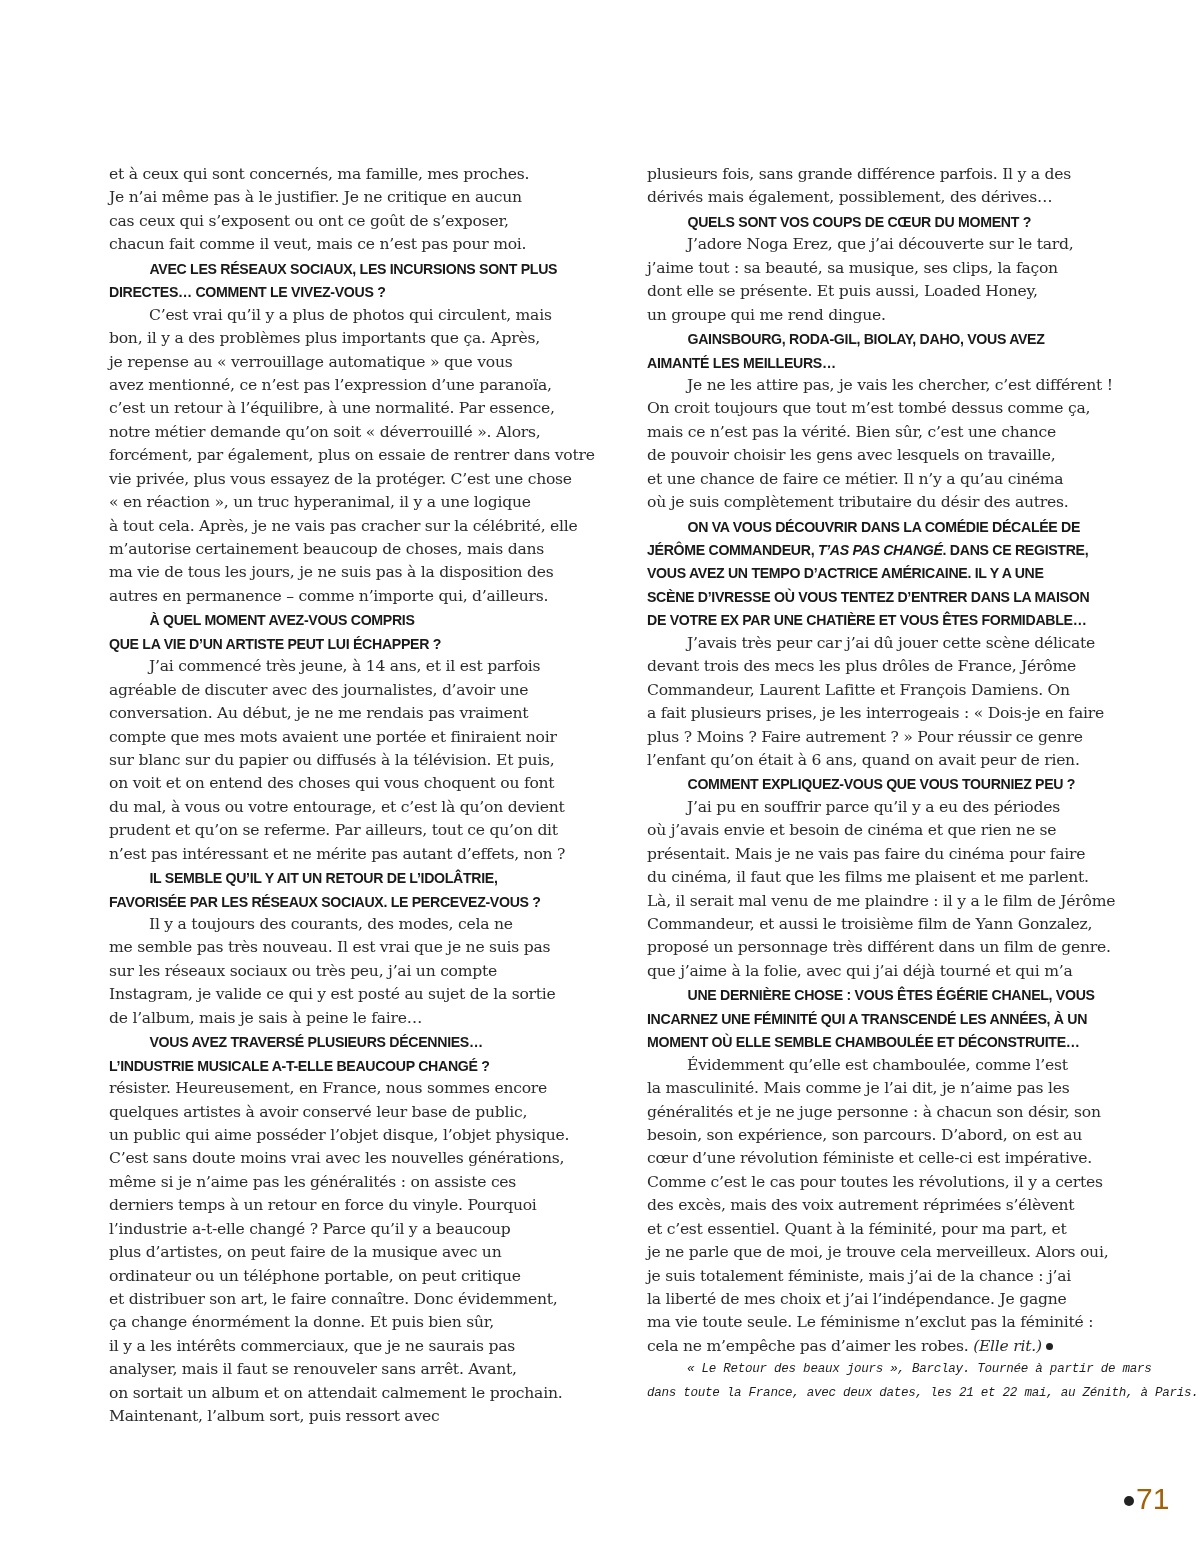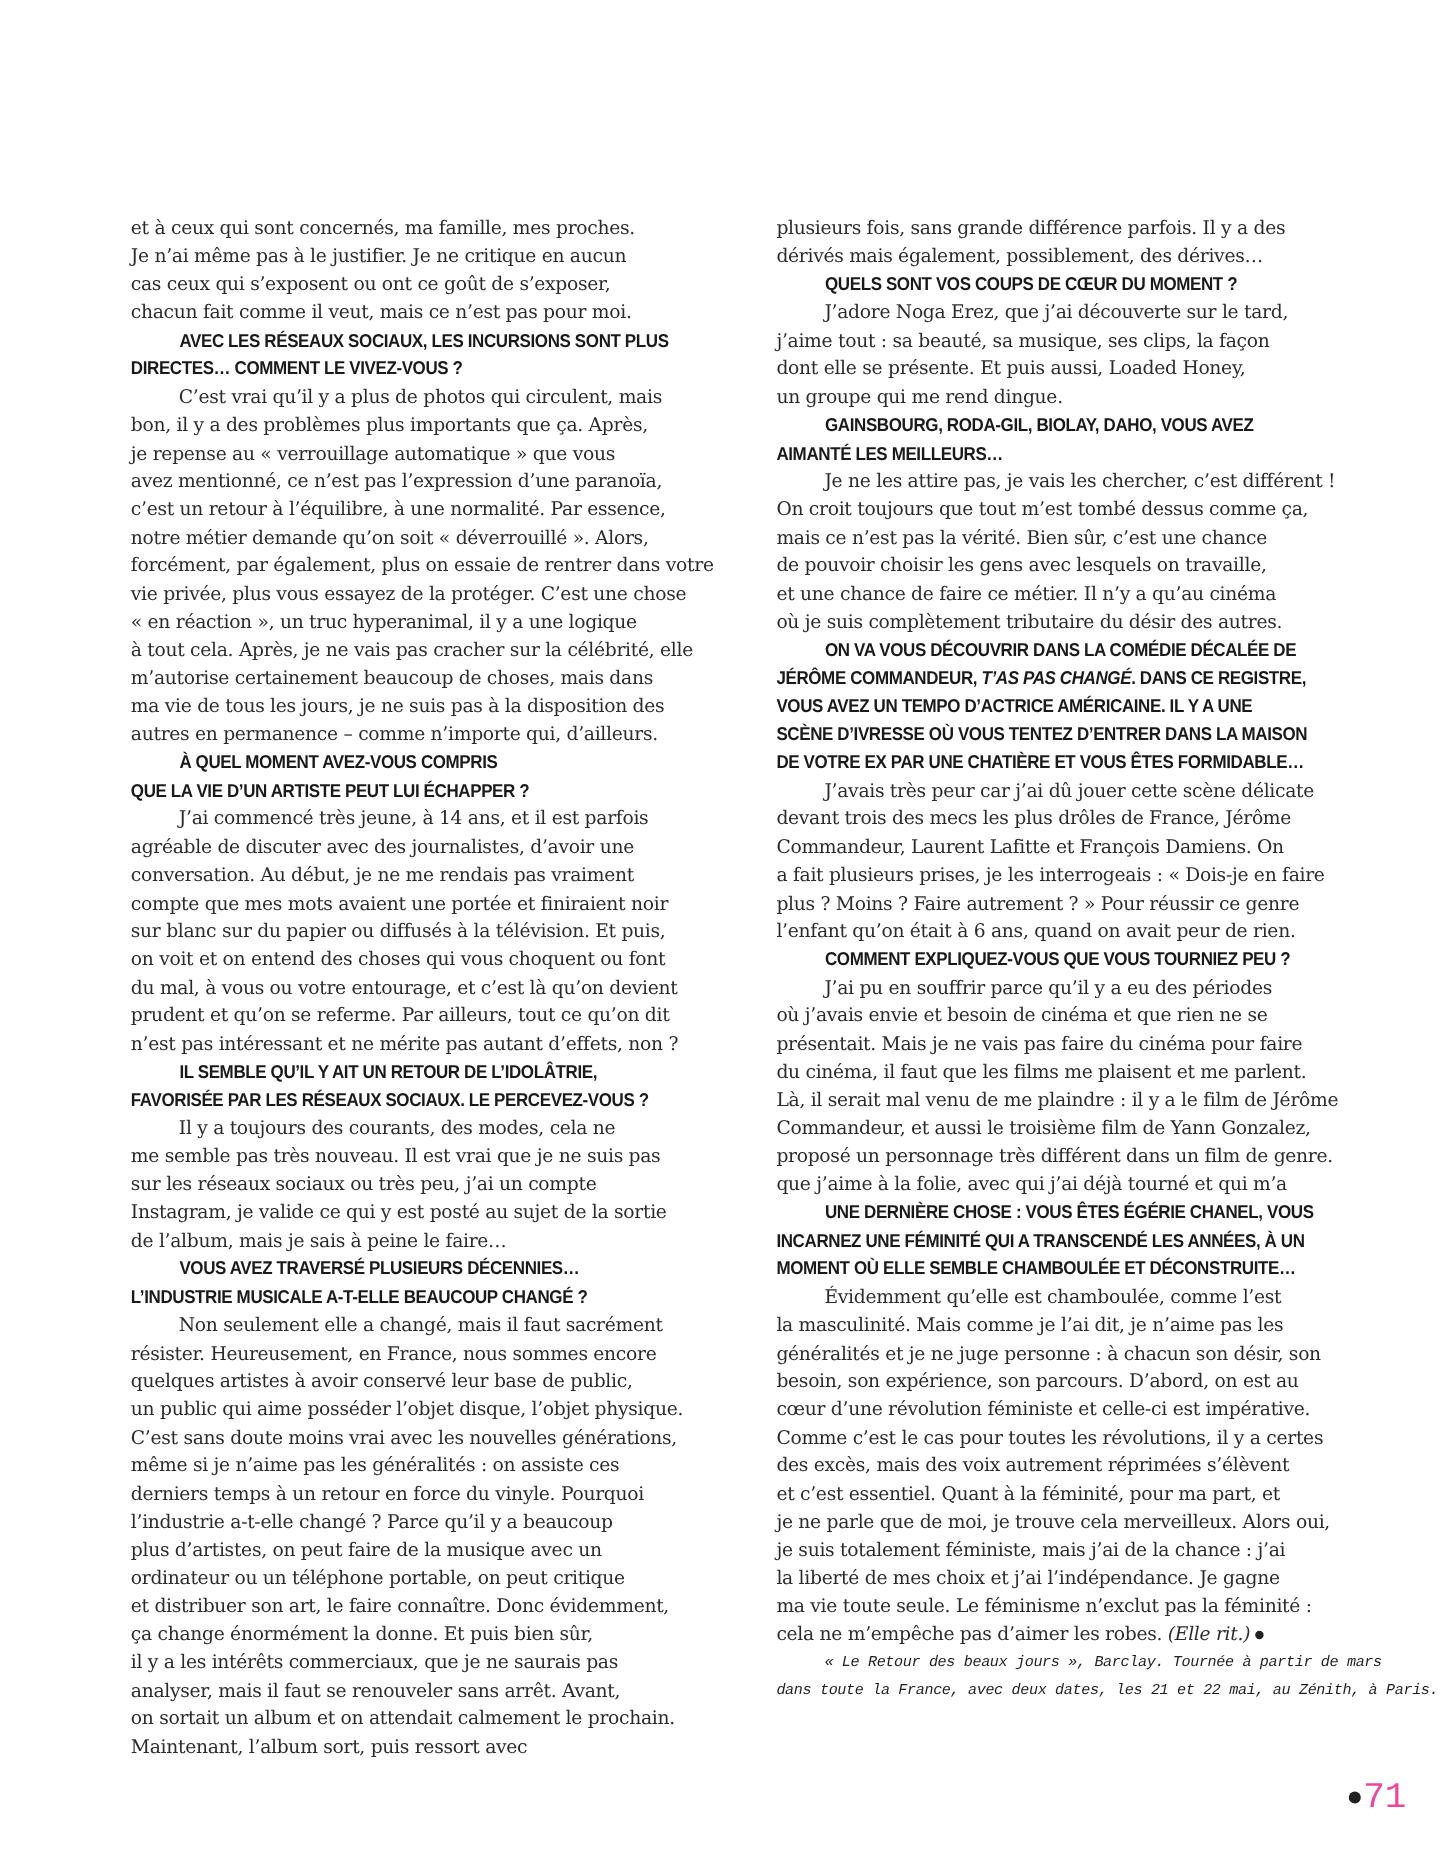--- a/index.html
+++ b/index.html
@@ -1,17 +1,17 @@
 <!DOCTYPE html>
 <html><head>
 <meta charset="utf-8">
 <style>
   html, body { margin:0; padding:0; background:#ffffff; }
   body { width:1200px; height:1546px; position:relative; overflow:hidden; }
-  .col { position:absolute; top:163px;margin-top:16px; }
+  .col { position:absolute; top:163px; }
   .col-left { left:109px; width:490px; }
   .col-right { left:647px; width:490px; }
   .ln {
     display:block; height:23.45px; line-height:23.45px; white-space:nowrap;
     font-family:"DejaVu Serif", "Liberation Serif", serif;
     font-size:15.6px; color:#2b2b2b; letter-spacing:-0.25px;
   }
   .ln.q {
     font-family:"Liberation Sans", "DejaVu Sans", sans-serif;
     font-weight:bold; font-size:15.4px; color:#1a1a1a; letter-spacing:-0.35px;
@@ -20,21 +20,21 @@
   .ln.ind { padding-left:40px; }
   .ln.q.ind { padding-left:44px; }
   .ln .it { font-style:italic; }
   .ln.cap {
     font-family:Liberation Mono, monospace; font-style:italic;
     font-size:12.6px; color:#1f1f1f; letter-spacing:-0.3px;
   }
   .ln.cap.ind { padding-left:40px; }
   .folio {
     position:absolute; left:1124px; top:1484px;
-    font-family:Liberation Mono, monospace; font-size:30px; color:#ec4899;
+    font-family:Liberation Sans, sans-serif; font-size:30px; color:#a16207;
     line-height:30px;
   }
   .folio .dot { display:inline-block; width:10px; height:10px; border-radius:50%; background:#222; vertical-align:middle; margin-right:2px; }
   .bullet { display:inline-block; width:7px; height:7px; border-radius:50%; background:#222; vertical-align:middle; margin-left:4px; }
 </style>
 </head>
 <body>
 
 <div class="col col-left">
     <span class="ln"><span>et à ceux qui sont concernés, ma famille, mes proches.</span></span>
@@ -69,21 +69,20 @@
     <span class="ln"><span>n’est pas intéressant et ne mérite pas autant d’effets, non ?</span></span>
     <span class="ln q ind"><span>IL SEMBLE QU’IL Y AIT UN RETOUR DE L’IDOLÂTRIE,</span></span>
     <span class="ln q"><span>FAVORISÉE PAR LES RÉSEAUX SOCIAUX. LE PERCEVEZ-VOUS ?</span></span>
     <span class="ln ind"><span>Il y a toujours des courants, des modes, cela ne</span></span>
     <span class="ln"><span>me semble pas très nouveau. Il est vrai que je ne suis pas</span></span>
     <span class="ln"><span>sur les réseaux sociaux ou très peu, j’ai un compte</span></span>
     <span class="ln"><span>Instagram, je valide ce qui y est posté au sujet de la sortie</span></span>
     <span class="ln"><span>de l’album, mais je sais à peine le faire…</span></span>
     <span class="ln q ind"><span>VOUS AVEZ TRAVERSÉ PLUSIEURS DÉCENNIES…</span></span>
     <span class="ln q"><span>L’INDUSTRIE MUSICALE A-T-ELLE BEAUCOUP CHANGÉ ?</span></span>
-    <span class="ln ind"><span>Non seulement elle a changé, mais il faut sacrément</span></span>
     <span class="ln"><span>résister. Heureusement, en France, nous sommes encore</span></span>
     <span class="ln"><span>quelques artistes à avoir conservé leur base de public,</span></span>
     <span class="ln"><span>un public qui aime posséder l’objet disque, l’objet physique.</span></span>
     <span class="ln"><span>C’est sans doute moins vrai avec les nouvelles générations,</span></span>
     <span class="ln"><span>même si je n’aime pas les généralités : on assiste ces</span></span>
     <span class="ln"><span>derniers temps à un retour en force du vinyle. Pourquoi</span></span>
     <span class="ln"><span>l’industrie a-t-elle changé ? Parce qu’il y a beaucoup</span></span>
     <span class="ln"><span>plus d’artistes, on peut faire de la musique avec un</span></span>
     <span class="ln"><span>ordinateur ou un téléphone portable, on peut critique</span></span>
     <span class="ln"><span>et distribuer son art, le faire connaître. Donc évidemment,</span></span>

